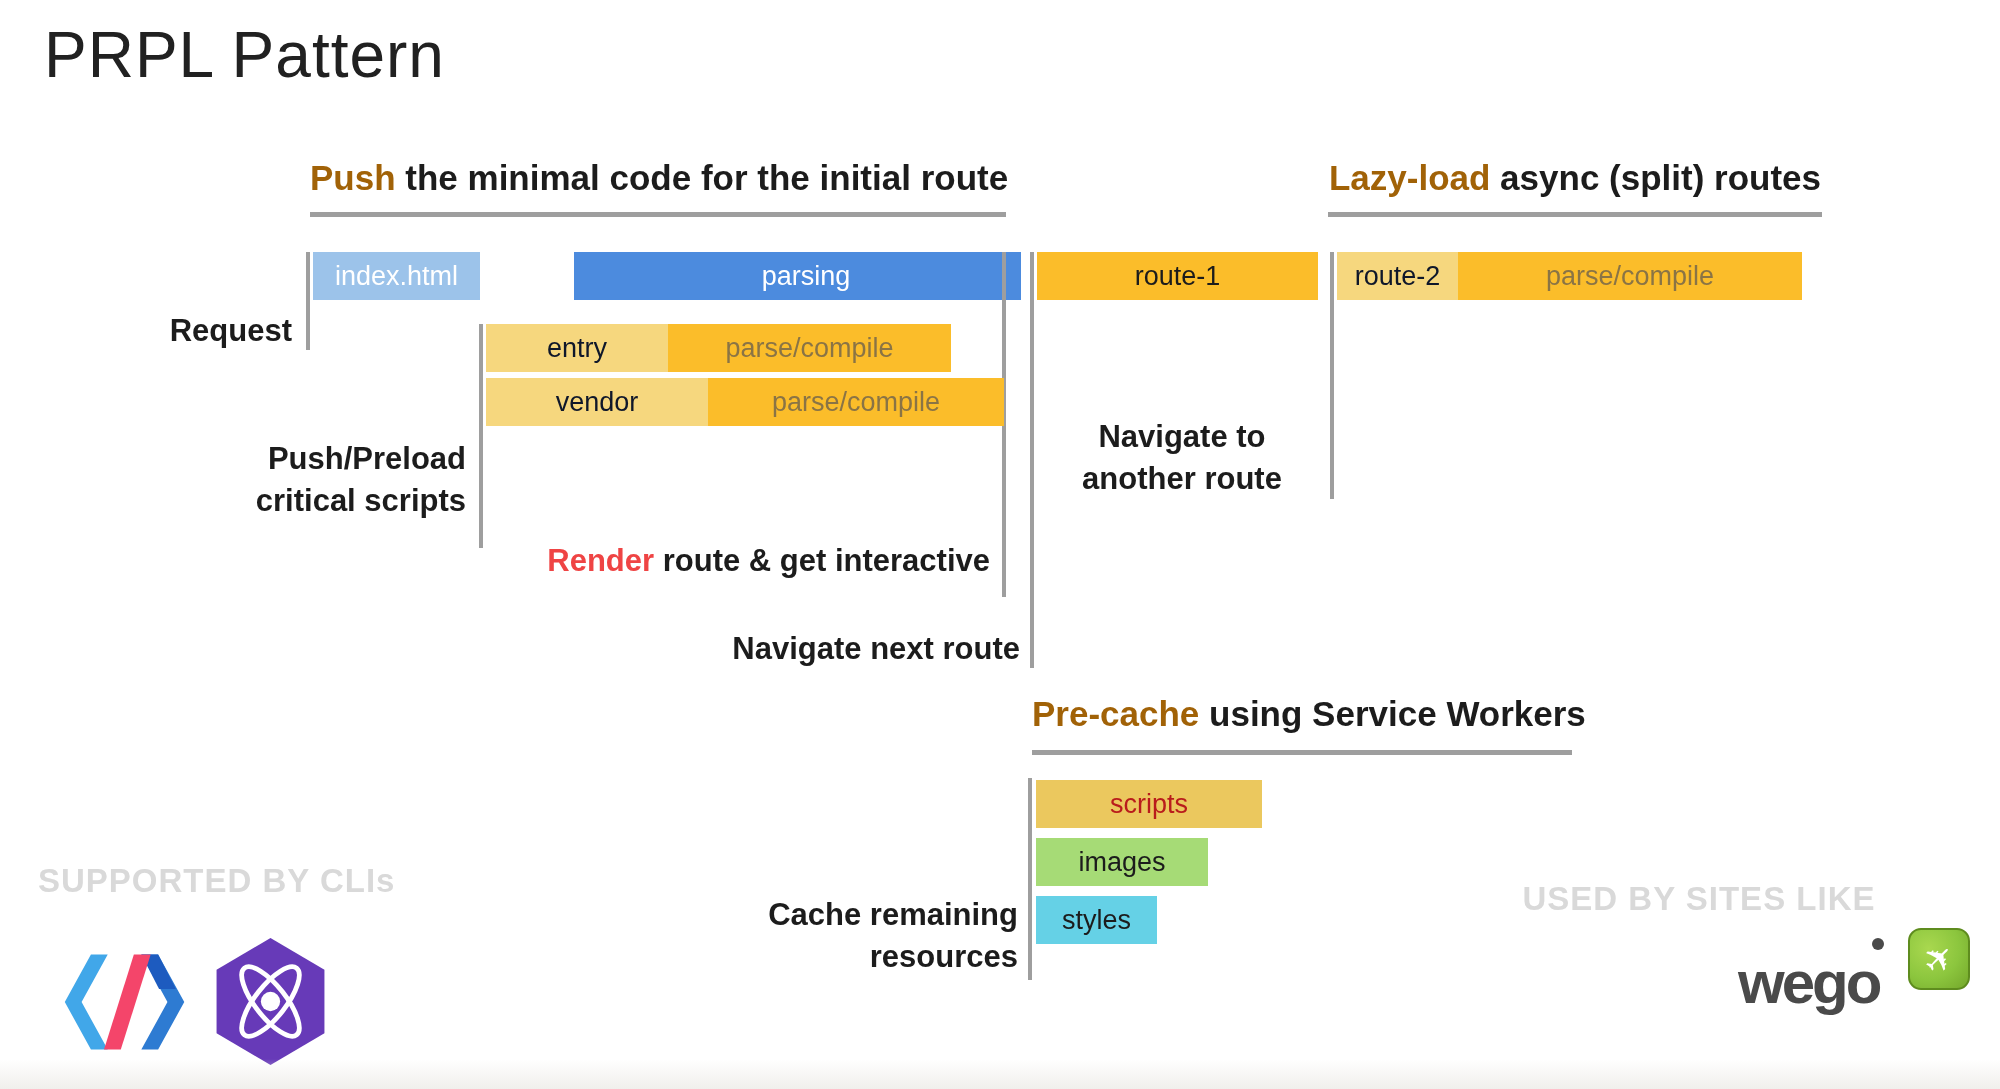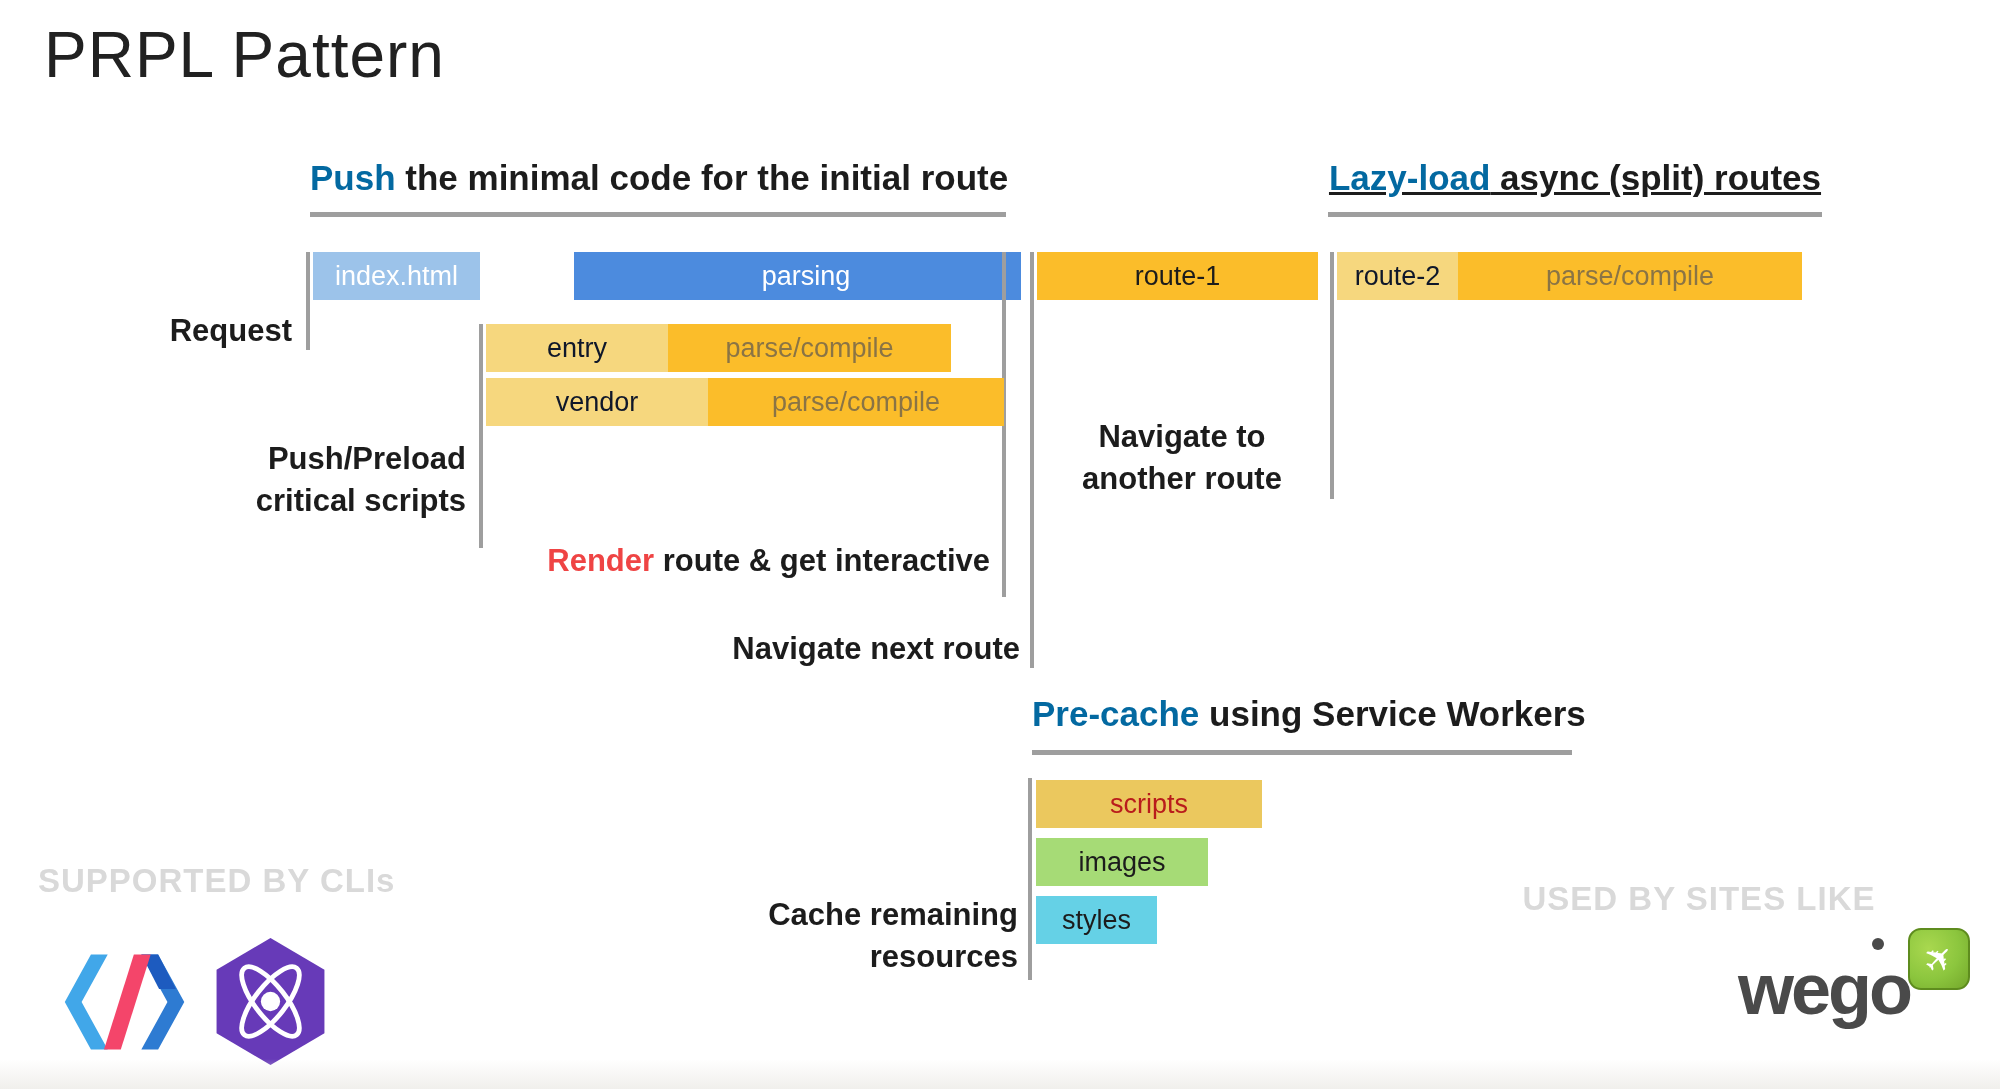--- a/index.html
+++ b/index.html
@@ -8,28 +8,28 @@
     font-family:"Liberation Sans", sans-serif;color:#1c1c1c;
   }
   
   .vline{position:absolute;width:4px;background:#9e9e9e;}
   .hline{position:absolute;height:5px;background:#9e9e9e;}
   .bar{position:absolute;height:48px;display:flex;align-items:center;justify-content:center;
        font-size:27px;white-space:nowrap;}
   .splitbar{position:absolute;height:48px;display:flex;}
   .seg{display:flex;align-items:center;justify-content:center;font-size:27px;white-space:nowrap;}
   .heading{position:absolute;font-size:35px;font-weight:bold;text-align:center;white-space:nowrap;}
-  .heading .hl{color:#0369a1;}
+  .heading .hl{color:#a16207;}
   .rowlabel{position:absolute;font-size:31px;font-weight:bold;line-height:42px;white-space:nowrap;}
   .footerlabel{position:absolute;font-size:33px;font-weight:bold;color:#d9d9d9;letter-spacing:1px;white-space:nowrap;}
   
   #title{position:absolute;left:44px;top:18px;font-size:64px;font-weight:300;color:#212121;letter-spacing:1px;}
   #push-heading{left:310px;top:158px;width:696px;}
   #push-underline{left:310px;top:212px;width:696px;}
-  #lazy-heading{left:1328px;top:158px;width:494px;text-decoration:underline;}
+  #lazy-heading{left:1328px;top:158px;width:494px;}
   #lazy-underline{left:1328px;top:212px;width:494px;}
 
   #request-vline{left:306px;top:252px;height:98px;}
   #bar-index{left:313px;top:252px;width:167px;background:#9cc3ea;color:#ffffff;}
   #bar-parsing{left:574px;top:252px;width:430px;background:#4c8bde;color:#ffffff;padding-left:17px;}
   #parsing-vline{left:1002px;top:252px;height:345px;}
   #route1-vline{left:1030px;top:252px;height:416px;}
   #bar-route1{left:1037px;top:252px;width:281px;background:#fbbd2a;color:#1c1c1c;}
   #route2-vline{left:1330px;top:252px;height:247px;}
   #bar-route2{left:1337px;top:252px;width:465px;}
@@ -60,21 +60,21 @@
   #bar-images{left:1036px;top:838px;width:172px;background:#a6db76;color:#1c1c1c;}
   #bar-styles{left:1036px;top:896px;width:121px;background:#65d1e6;color:#1c1c1c;}
   #label-cache{left:700px;top:894px;width:318px;text-align:right;}
 
   #supported-label{left:38px;top:862px;}
   #used-label{left:1504px;top:880px;width:390px;text-align:center;}
 
   #polymer-logo{position:absolute;left:48px;top:944px;width:140px;height:116px;}
   #preact-logo{position:absolute;left:207px;top:936px;width:127px;height:131px;}
 
-  #wego-wordmark{position:absolute;left:1738px;top:948px;font-size:72px;font-weight:bold;
+  #wego-wordmark{position:absolute;left:1738px;top:948px;font-size:60px;font-weight:bold;
                  color:#4a4a4a;letter-spacing:-3px;white-space:nowrap;}
   #wego-dot{position:absolute;left:1872px;top:938px;width:12px;height:12px;border-radius:50%;background:#4a4a4a;}
   #wego-plane{position:absolute;left:1908px;top:928px;width:58px;height:58px;border-radius:13px;
               background:radial-gradient(circle at 32% 32%, #a9d84f 0%, #8cc63e 55%, #74a82b 100%);
               border:2px solid #5e8c1e;display:flex;align-items:center;justify-content:center;}
   #wego-plane span{color:#ffffff;font-size:36px;transform:rotate(-45deg);line-height:1;}
 
   #bottom-shade{position:absolute;left:0;bottom:0;width:100%;height:30px;
                 background:linear-gradient(to bottom, rgba(240,239,236,0), #f0efec);}
 </style>

